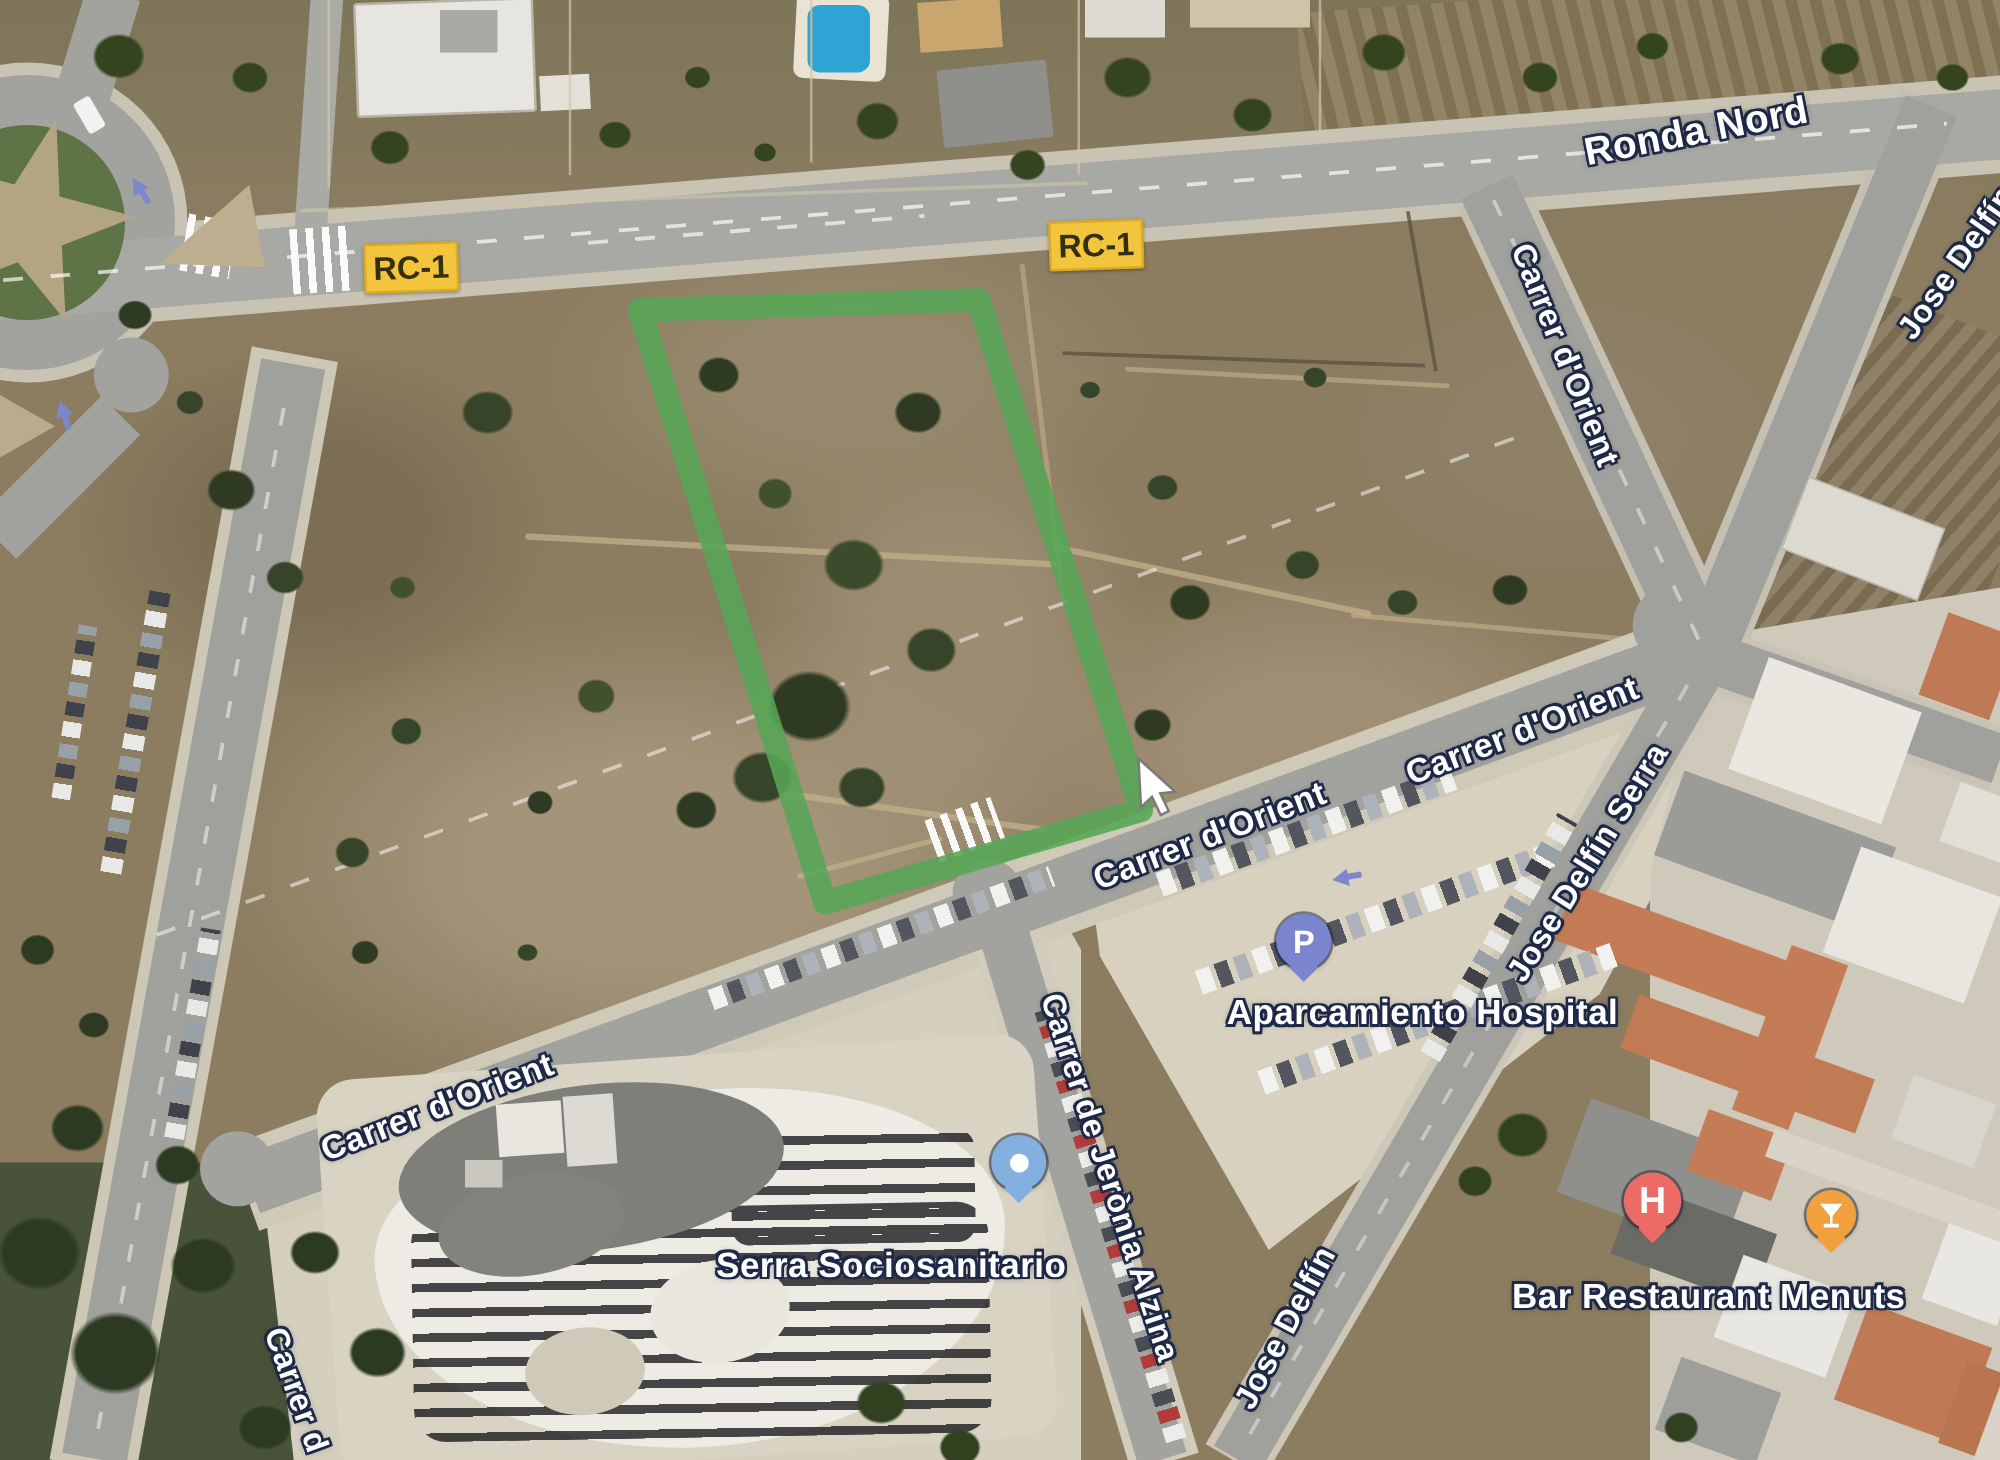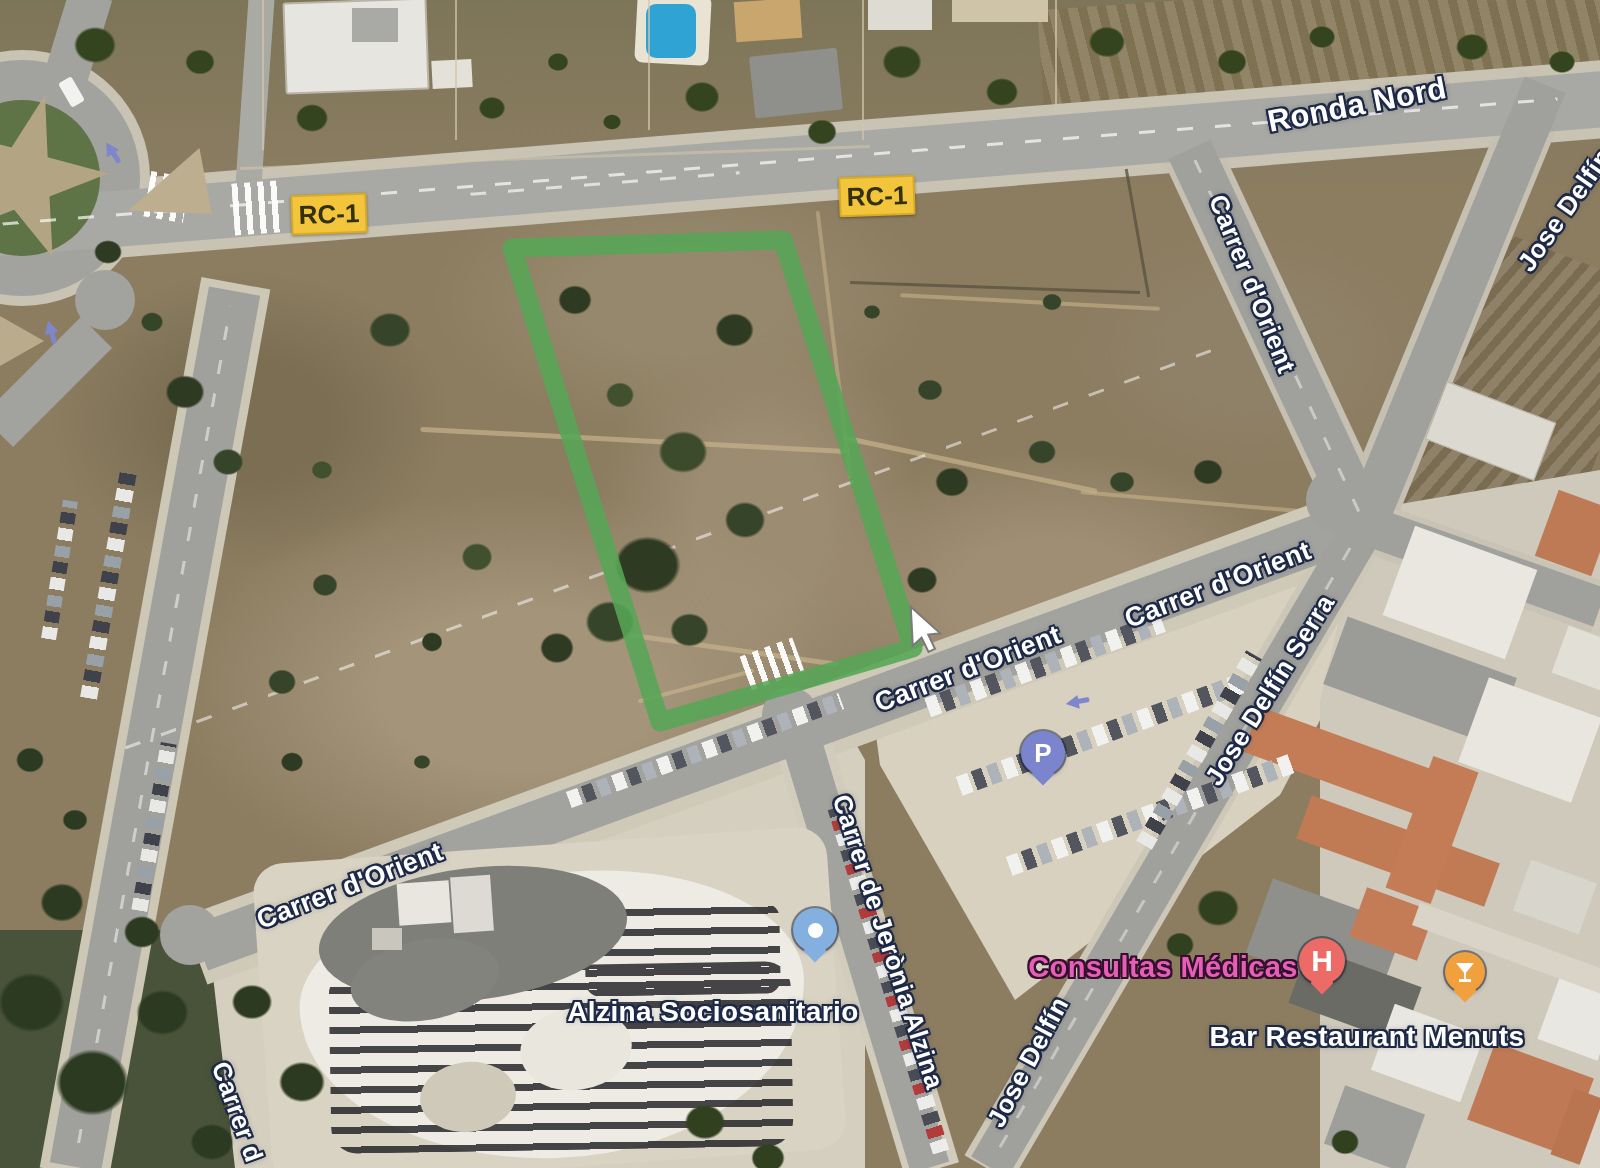--- a/index.html
+++ b/index.html
@@ -264,33 +264,33 @@
   <div class="rl" style="left:968px;top:669px;font-size:27px;transform:translate(-50%,-50%) rotate(-21deg);">Carrer d'Orient</div>
   <div class="rl" style="left:350px;top:886px;font-size:27px;transform:translate(-50%,-50%) rotate(-21deg);">Carrer d'Orient</div>
   <div class="rl" style="left:1270px;top:690px;transform:translate(-50%,-50%) rotate(-58deg);">Jose Delfín Serra</div>
   <div class="rl" style="left:888px;top:942px;transform:translate(-50%,-50%) rotate(72deg);">Carrer de Jerònia Alzina</div>
   <div class="rl" style="left:1028px;top:1062px;transform:translate(-50%,-50%) rotate(-62deg);">Jose Delfín</div>
   <div class="rl" style="left:237px;top:1112px;transform:translate(-50%,-50%) rotate(70deg);">Carrer d</div>
 
   <div class="pin" style="left:1021px;top:731px;background:#7b85ce;">
     <span class="glyph">P</span>
   </div>
+  <div class="rl poi" style="left:1138px;top:810px;transform:translate(-50%,-50%);">Aparcamiento Hospital</div>
 
   <div class="pin" style="left:793px;top:908px;background:#84b0e0;">
     <span class="dot"></span>
   </div>
   <div class="rl poi" style="left:713px;top:1012px;transform:translate(-50%,-50%);">
-    <div>Alzina Sociosanitario</div>
+    <div>Serra Sociosanitario</div>
   </div>
 
   <div class="pin" style="left:1299px;top:938px;width:46px;height:46px;background:#ec6b66;">
     <span class="glyph" style="font-size:30px;">H</span>
   </div>
   <div class="rl poi pink" style="left:1163px;top:967px;font-size:29px;transform:translate(-50%,-50%);">
-    <div>Consultas Médicas</div>
   </div>
 
   <div class="pin" style="left:1445px;top:952px;width:40px;height:40px;background:#f0a03c;">
     <span style="position:relative;width:20px;height:20px;display:block;">
       <span style="position:absolute;left:1px;top:1px;width:0;height:0;border-left:9px solid transparent;border-right:9px solid transparent;border-top:11px solid #fff;"></span>
       <span style="position:absolute;left:9px;top:10px;width:2px;height:7px;background:#fff;"></span>
       <span style="position:absolute;left:4px;top:17px;width:12px;height:2.5px;background:#fff;"></span>
     </span>
   </div>
   <div class="rl poi" style="left:1367px;top:1037px;transform:translate(-50%,-50%);">Bar Restaurant Menuts</div>

